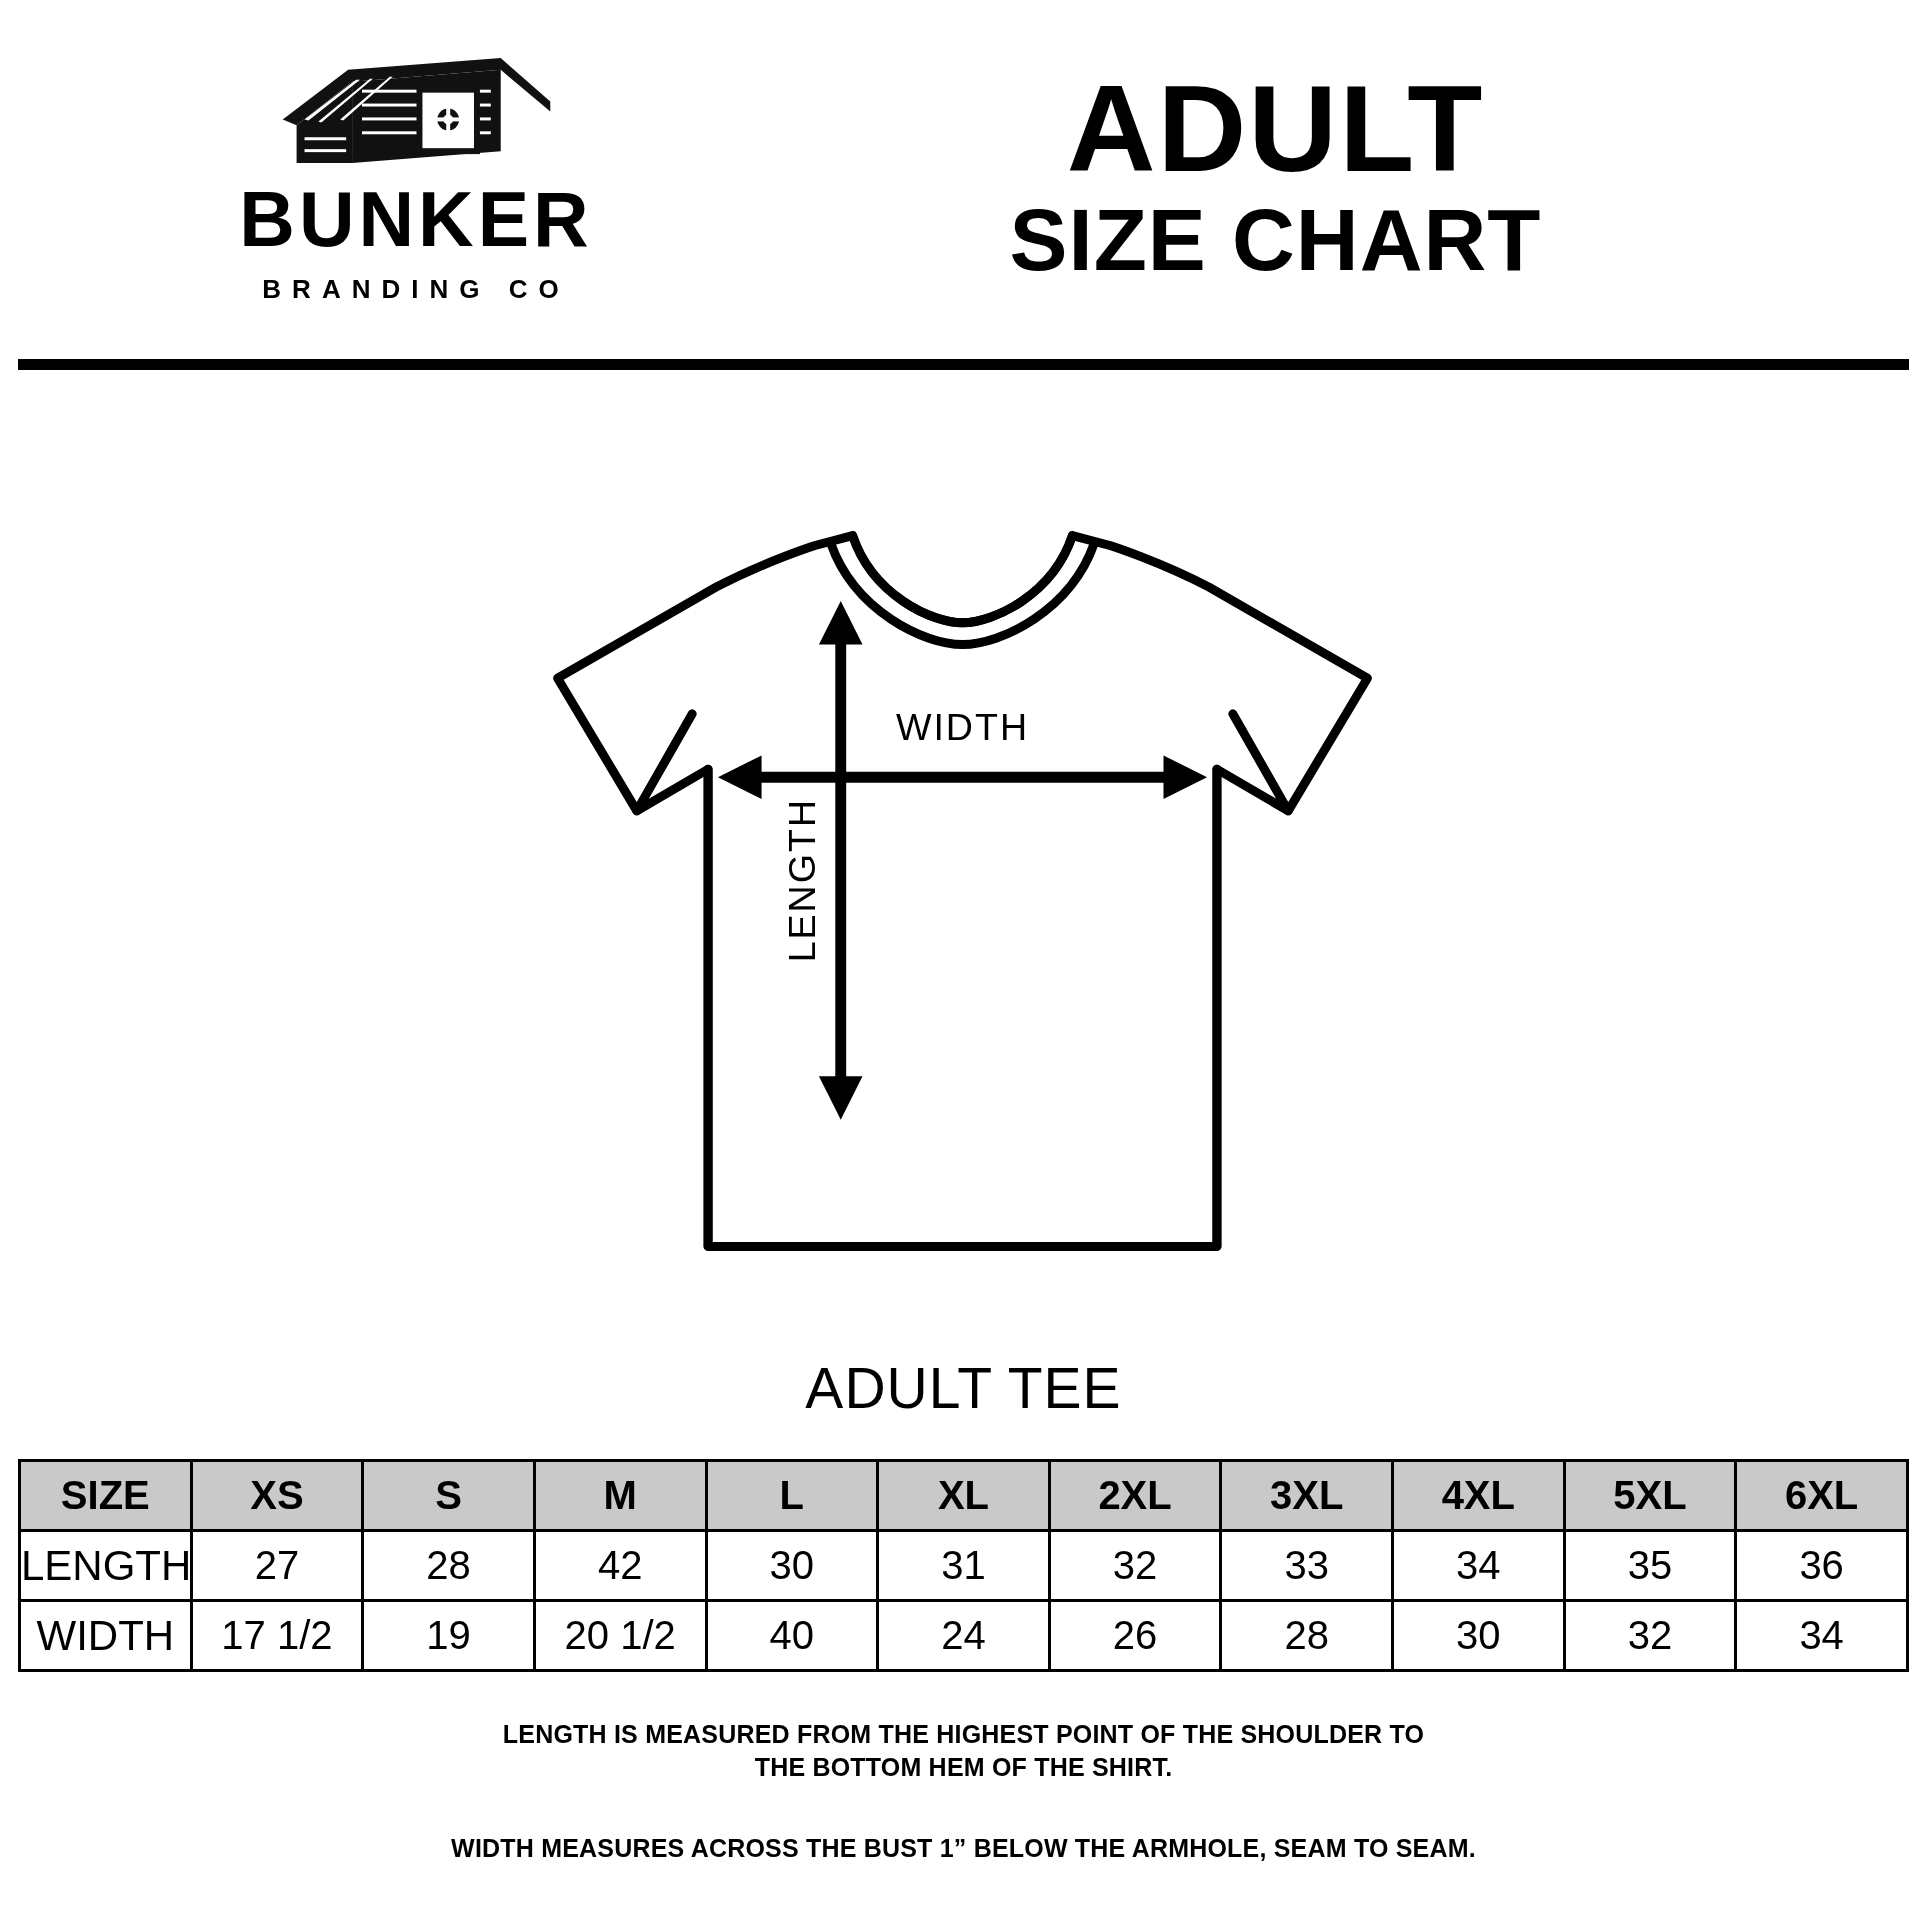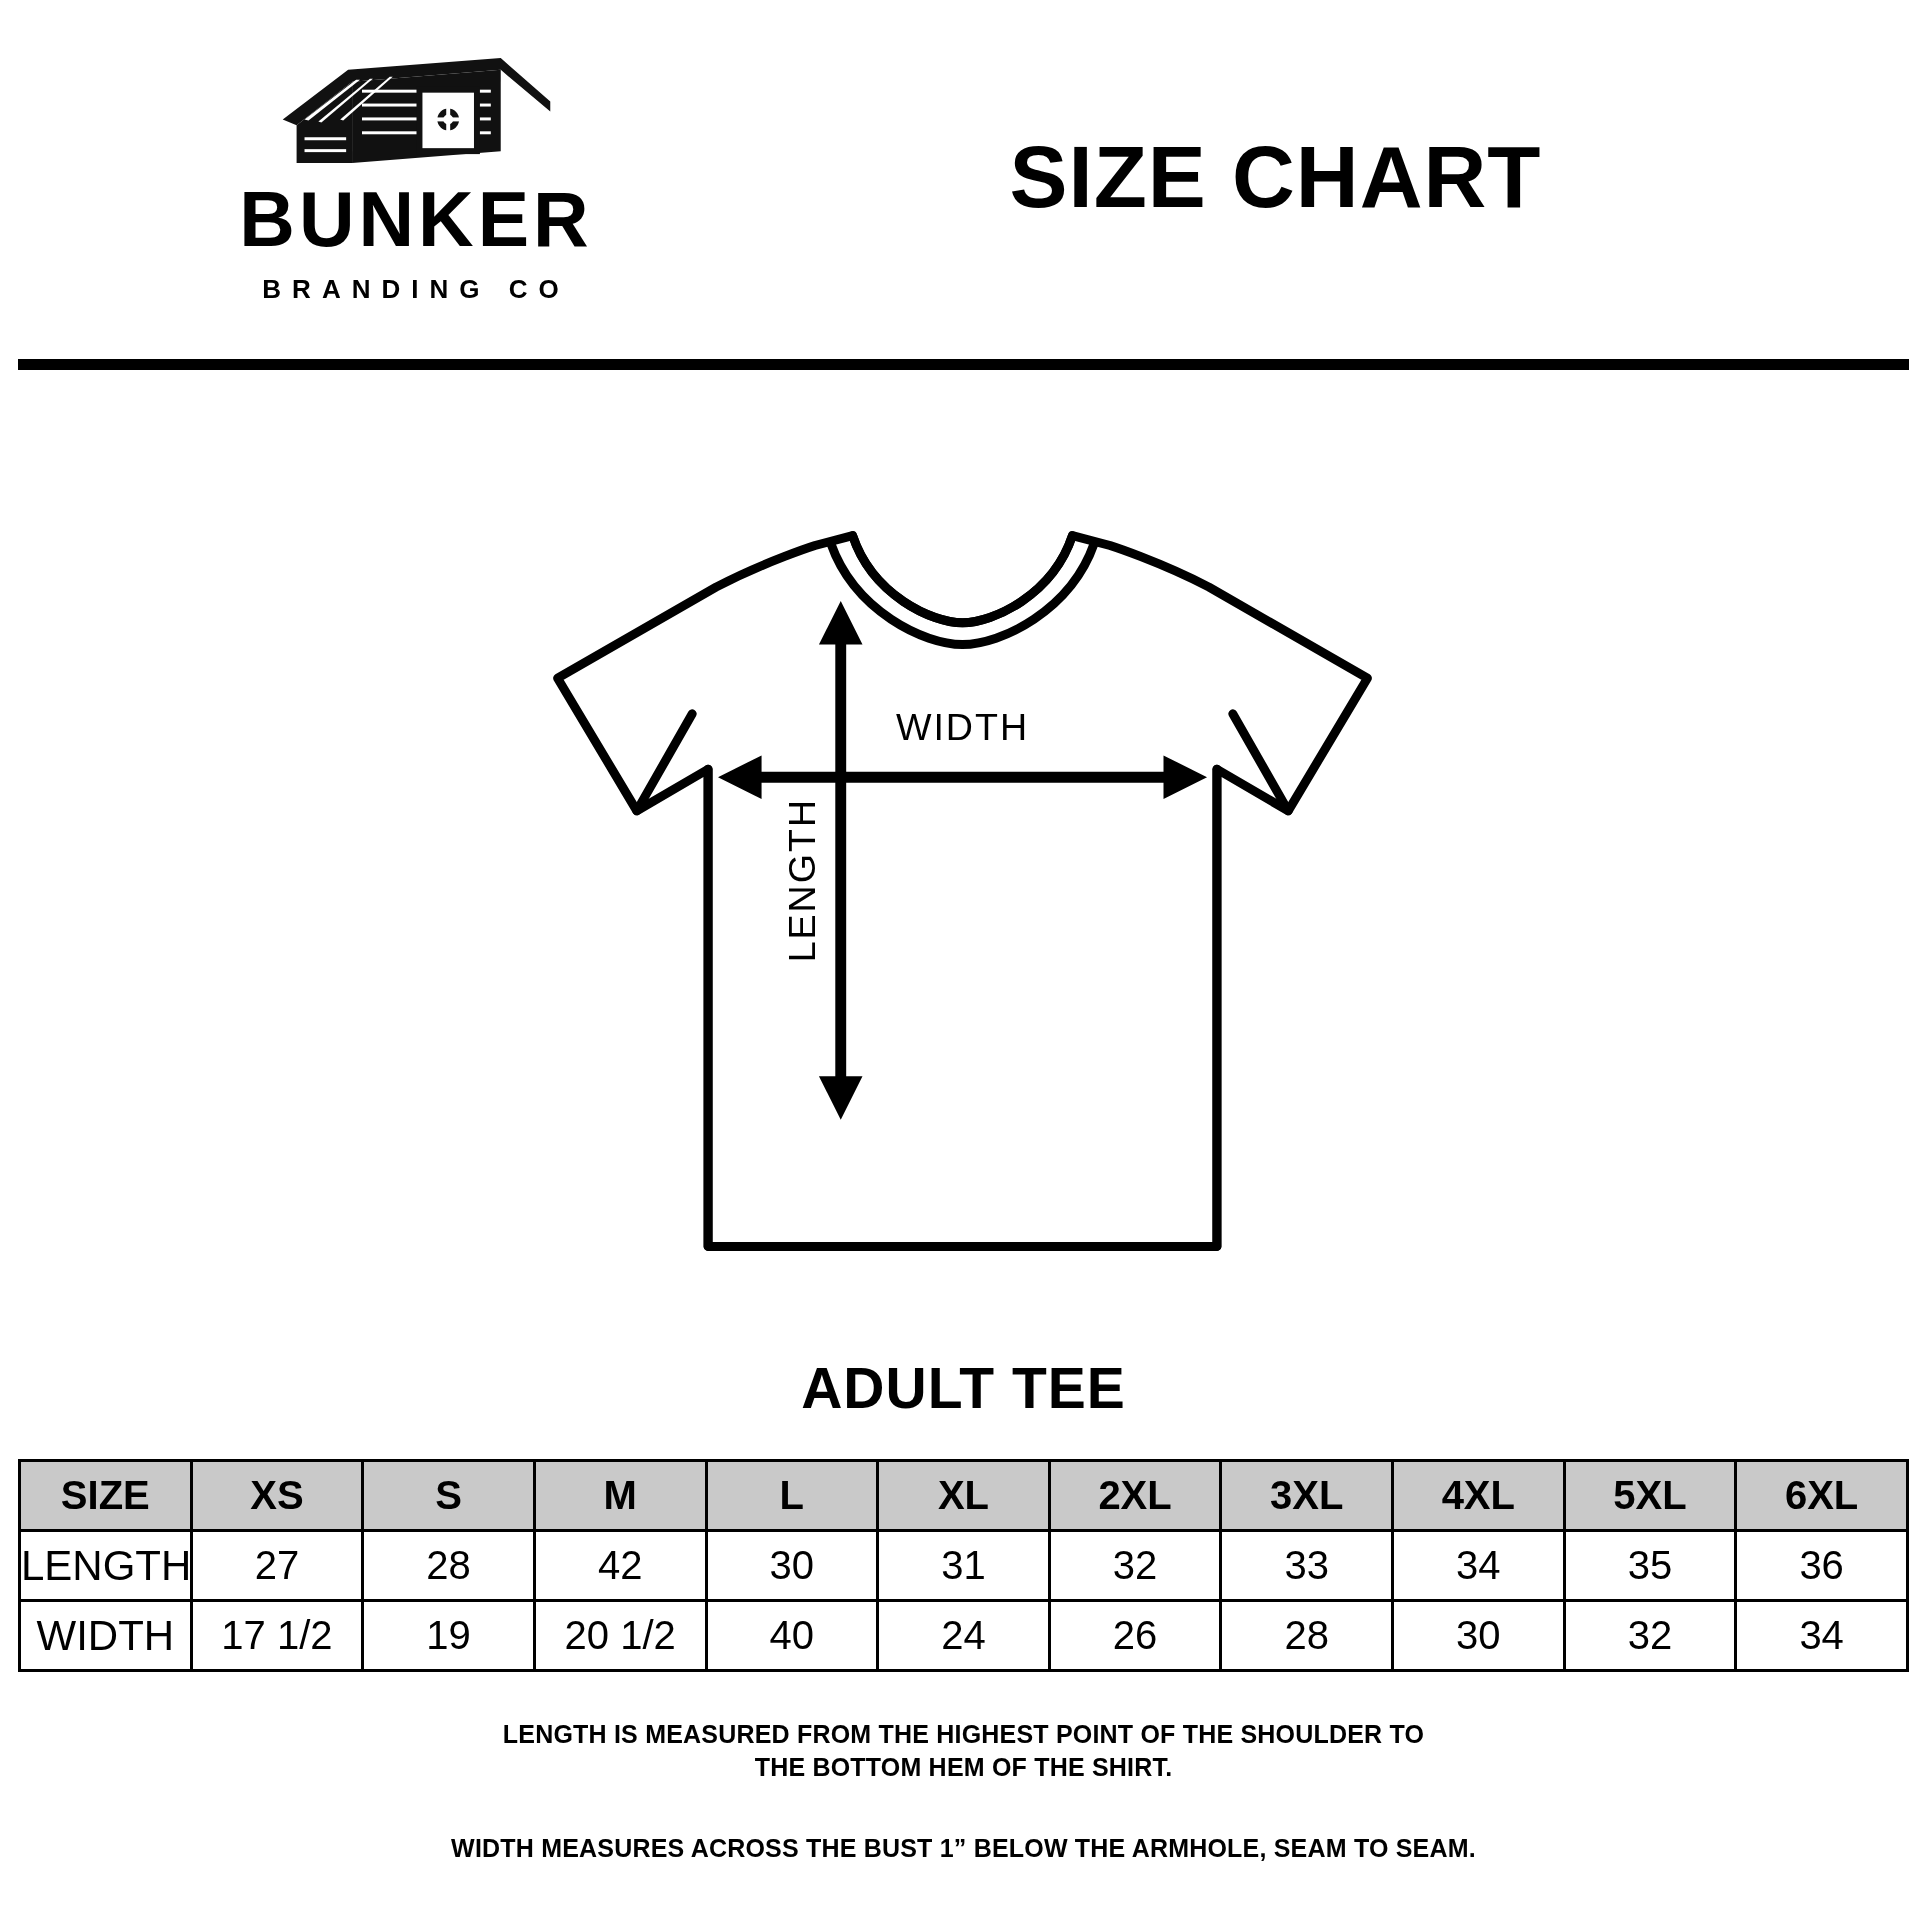--- a/index.html
+++ b/index.html
@@ -80,21 +80,21 @@
   .illustration {
     height: 941px;
     display: flex;
     align-items: center;
     justify-content: center;
     margin-top: 54px;
   }
   .tee-caption {
     text-align: center;
     font-size: 57px;
-    font-weight: bold;
+    font-weight: normal;
     letter-spacing: 1px;
     margin-top: -10px;
   }
 
   
   .table-wrap {
     margin: 38px 18px 0 18px;
   }
   table.size-table {
     width: 100%;
@@ -180,20 +180,21 @@
             <rect x="183" y="72" width="28" height="4" fill="#ffffff"></rect>
           </g>
         </g>
       </svg>
     </div>
     <div class="logo-name">BUNKER</div>
     <div class="logo-sub">BRANDING CO</div>
   </div>
 
   <div class="title-block">
+    <div class="title-main">ADULT</div>
     <div class="title-sub">SIZE CHART</div>
   </div>
 
 </div>
 
 <div class="rule"></div>
 
 <div class="illustration">
   <svg viewBox="0 0 900 830" width="891" height="822" aria-hidden="true">
     <g fill="none" stroke="#000000" stroke-width="9" stroke-linejoin="round" stroke-linecap="round">

